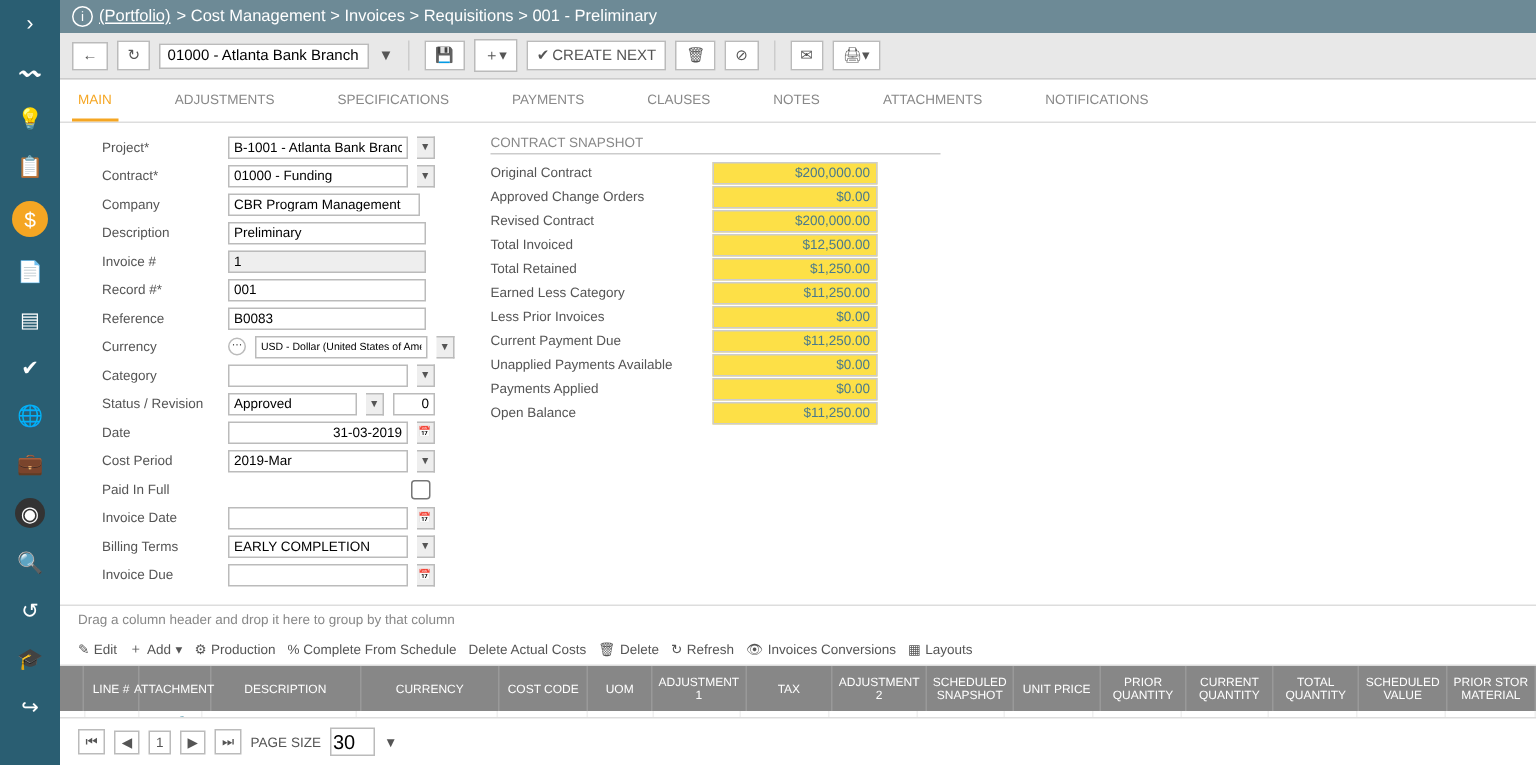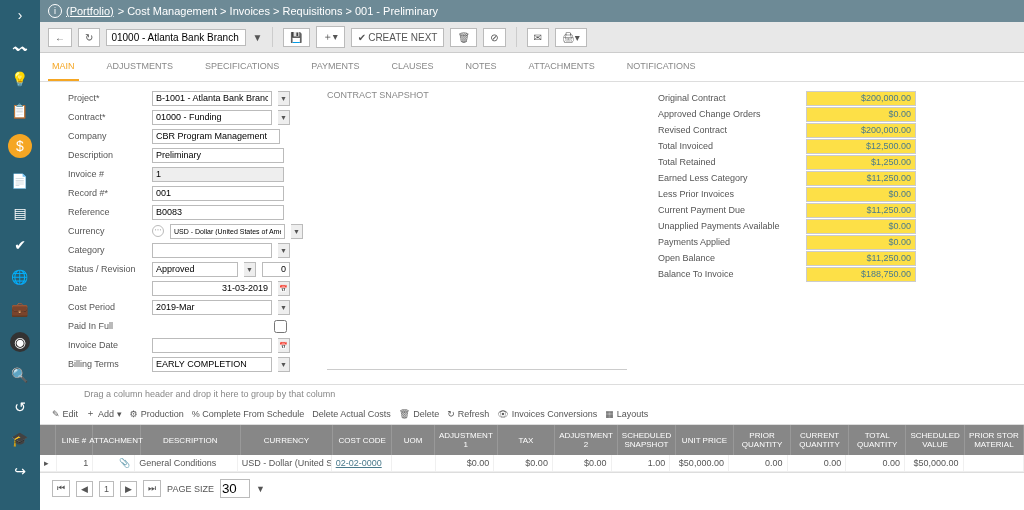--- a/index.html
+++ b/index.html
@@ -9,37 +9,37 @@
 .sidebar .ico { width: 18px; height: 18px; display: flex; align-items: center; justify-content: center; font-size: 14px; cursor: pointer; }
 .sidebar .active { background: #f5a623; border-radius: 50%; width: 24px; height: 24px; }
 .main { flex: 1; display: flex; flex-direction: column; overflow: hidden; }
 .breadcrumb { background: #6d8a96; color: #fff; padding: 4px 8px; font-size: 11px; display: flex; align-items: center; gap: 4px; }
 .breadcrumb .info { width: 14px; height: 14px; border: 1px solid #fff; border-radius: 50%; display: inline-flex; align-items: center; justify-content: center; font-size: 9px; }
 .breadcrumb a { color: #fff; text-decoration: underline; }
 .toolbar { background: #e8e8e8; border-bottom: 1px solid #ccc; padding: 4px 8px; display: flex; align-items: center; gap: 6px; }
 .toolbar .btn { background: #fff; border: 1px solid #bbb; padding: 3px 6px; cursor: pointer; display: inline-flex; align-items: center; gap: 2px; font-size: 10px; }
 .toolbar .sel { background: #fff; border: 1px solid #bbb; padding: 2px 4px; font-size: 10px; width: 140px; }
 .toolbar .divider { width: 1px; height: 20px; background: #ccc; margin: 0 4px; }
-.tabs { display: flex; border-bottom: 1px solid #ddd; padding: 0 8px; gap: 24px; font-size: 9px; color: #888; }
+.tabs { display: flex; border-bottom: 1px solid #ddd; padding: 0 8px; gap: 34px; font-size: 9px; color: #888; }
 .tabs .tab { padding: 8px 4px; cursor: pointer; text-transform: uppercase; }
 .tabs .tab.active { color: #f5a623; border-bottom: 2px solid #f5a623; }
 .content { display: flex; padding: 8px 28px; gap: 24px; flex: 0 0 auto; }
 .form-col { display: flex; flex-direction: column; gap: 3px; }
 .form-row { display: flex; align-items: center; gap: 6px; height: 16px; }
 .form-row label { width: 78px; font-size: 9px; color: #555; }
 .form-row input, .form-row select { border: 1px solid #bbb; padding: 1px 3px; font-size: 9px; height: 15px; }
 .form-row .w1 { width: 120px; }
 .form-row .dd { width: 12px; height: 15px; border: 1px solid #bbb; border-left: none; background: #eee; text-align: center; font-size: 7px; line-height: 13px; cursor: pointer; }
-.snap-col { display: flex; gap: 12px; }
+.snap-col { display: flex; flex-direction: column; gap: 2px; }
 .snap-title { font-size: 9px; color: #888; border-bottom: 1px solid #ccc; padding-bottom: 2px; margin-bottom: 2px; width: 300px; }
 .snap-row { display: flex; align-items: center; gap: 8px; height: 16px; }
-.snap-row label { width: 140px; font-size: 9px; color: #555; margin-left: 19px; }
+.snap-row label { width: 140px; font-size: 9px; color: #555; }
 .snap-row .val { width: 110px; height: 15px; border: 1px solid #ccc; background: #fde047; text-align: right; padding: 1px 4px; font-size: 9px; color: #4a7a8c; }
 .grid-area { flex: 1; display: flex; flex-direction: column; border-top: 1px solid #ddd; margin-top: 4px; overflow: hidden; }
-.grid-group { font-size: 9px; color: #888; padding: 4px 12px; margin-left: 32px; }
+.grid-group { font-size: 9px; color: #888; padding: 4px 12px; }
 .grid-toolbar { display: flex; gap: 8px; align-items: center; padding: 4px 12px; font-size: 9px; border-bottom: 1px solid #ddd; }
 .grid-toolbar .gbtn { cursor: pointer; display: inline-flex; align-items: center; gap: 3px; }
 .grid { overflow-x: auto; font-size: 9px; }
 .grid-head { background: #878787; color: #fff; display: flex; justify-content: center; }
 .grid-head .cell { padding: 6px 4px; border-right: 1px solid #999; text-align: center; font-size: 8px; display: flex; align-items: center; justify-content: center; gap: 2px; }
 .grid-row { display: flex; border-bottom: 1px solid #eee; }
 .grid-row .cell { padding: 3px 4px; border-right: 1px solid #f0f0f0; text-align: right; font-size: 9px; white-space: nowrap; overflow: hidden; }
 .grid-row .cell.l { text-align: left; }
 .grid-row .cell a { color: #4a7a8c; text-decoration: underline; }
 .pager { display: flex; align-items: center; gap: 6px; padding: 6px 12px; font-size: 9px; border-top: 1px solid #ddd; }
@@ -169,20 +169,25 @@
         <div class="form-row">
             <label>Invoice Date</label>
             <input class="w1" style="width: 120px;" value="">
             <span class="dd">📅</span>
           </div>
         <div class="form-row">
             <label>Billing Terms</label>
             <input class="w1" value="EARLY COMPLETION" style="">
             <span class="dd">▼</span>
           </div>
+        <div class="form-row">
+            <label>Invoice Due</label>
+            <input class="w1" style="width: 120px;" value="">
+            <span class="dd">📅</span>
+          </div>
       </div>
 
       <div class="snap-col">
         <div class="snap-title">CONTRACT SNAPSHOT</div>
         <div id="snap-rows">
             <div class="snap-row">
               <label>Original Contract</label>
               <div class="val">$200,000.00</div>
             </div>
             <div class="snap-row">
@@ -217,24 +222,20 @@
               <label>Unapplied Payments Available</label>
               <div class="val">$0.00</div>
             </div>
             <div class="snap-row">
               <label>Payments Applied</label>
               <div class="val">$0.00</div>
             </div>
             <div class="snap-row">
               <label>Open Balance</label>
               <div class="val">$11,250.00</div>
-            </div>
-            <div class="snap-row">
-              <label>Balance To Invoice</label>
-              <div class="val">$188,750.00</div>
             </div>
           </div>
       </div>
     </div>
 
     <div class="grid-area">
       <div class="grid-group">Drag a column header and drop it here to group by that column</div>
       <div class="grid-toolbar">
         <span class="gbtn">✎ <span>Edit</span></span>
         <span class="gbtn">＋ <span>Add</span> ▾</span>

